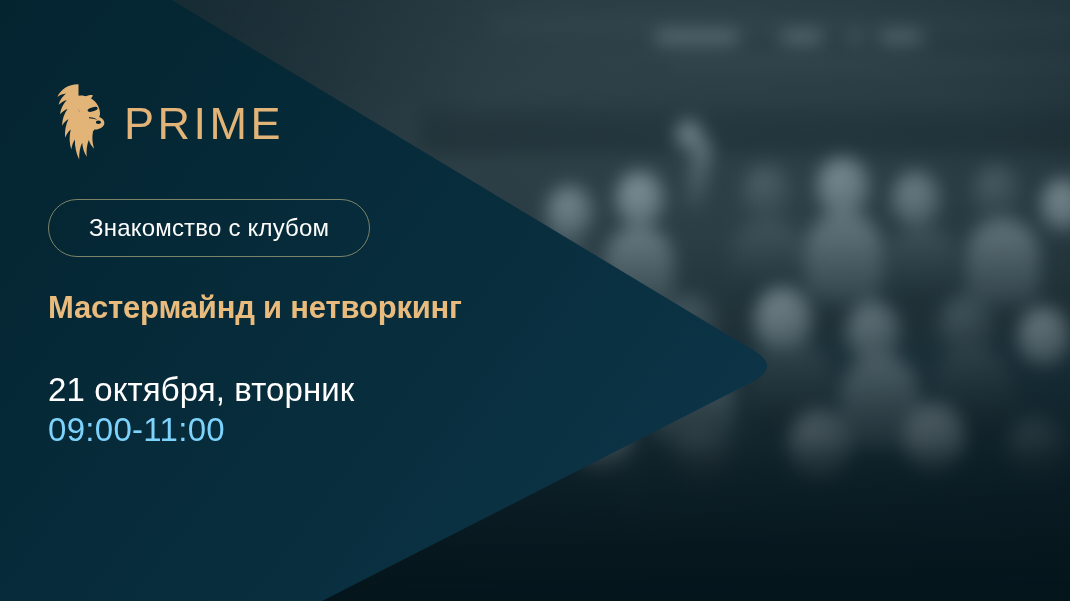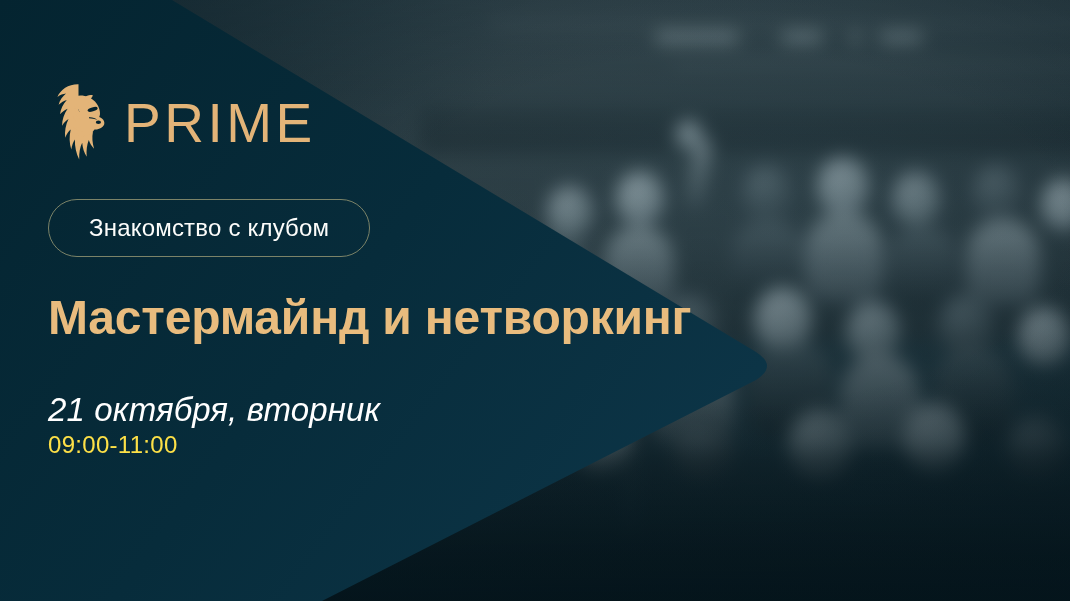--- a/index.html
+++ b/index.html
@@ -106,51 +106,51 @@
   .content {
     position:absolute; left:0; top:0;
     width:640px; height:601px;
     padding:78px 0 0 48px;
   }
 
   .logo-row { display:flex; align-items:center; gap:14px; height:88px; }
   .lion { width:62px; height:80px; flex:0 0 auto; }
   .wordmark { display:flex; flex-direction:column; justify-content:center; padding-top:2px; }
   .wm-prime {
-    font-size:55px; line-height:1.0; font-weight:400;
+    font-size:45px; line-height:1.0; font-weight:400;
     letter-spacing:3.5px; color:#e3b478;
   }
   .wm-sub {
     font-size:16.5px; line-height:1.0; margin-top:8px;
     letter-spacing:1.9px; color:#93a08c; font-weight:400;
   }
 
   .badge {
     display:inline-flex; align-items:center; justify-content:center;
     margin-top:33px; height:58px; padding:12px 40px;
     border:1.4px solid #7b8368; border-radius:40px;
     color:#fdfdfb; font-size:24px; font-weight:500; letter-spacing:0.2px;
     white-space:nowrap;
   }
 
   .headline {
     margin-top:33px;
     color:#e9bc7e;
-    font-size:48px; line-height:1.16; font-weight:700;
+    font-size:31px; line-height:1.16; font-weight:700;
     letter-spacing:-0.2px; max-width:690px;
   }
   .headline .hl-line { display:block; white-space:nowrap; }
 
   .datetime { margin-top:44px; }
   .dt-date {
     color:#ffffff; font-size:33px; line-height:1.22;
-    font-weight:400; letter-spacing:0.1px; white-space:nowrap;font-style:italic;
+    font-weight:400; letter-spacing:0.1px; white-space:nowrap;
   }
   .dt-time {
-    color:#fde047; font-size:24px; line-height:1.22;
+    color:#7dd3fc; font-size:33px; line-height:1.22;
     font-weight:400; letter-spacing:0.3px; white-space:nowrap;
   }
 </style>
 </head>
 <body>
 
 <div class="banner">
 
   <div class="photo-layer">
     <div class="photo-canvas">

